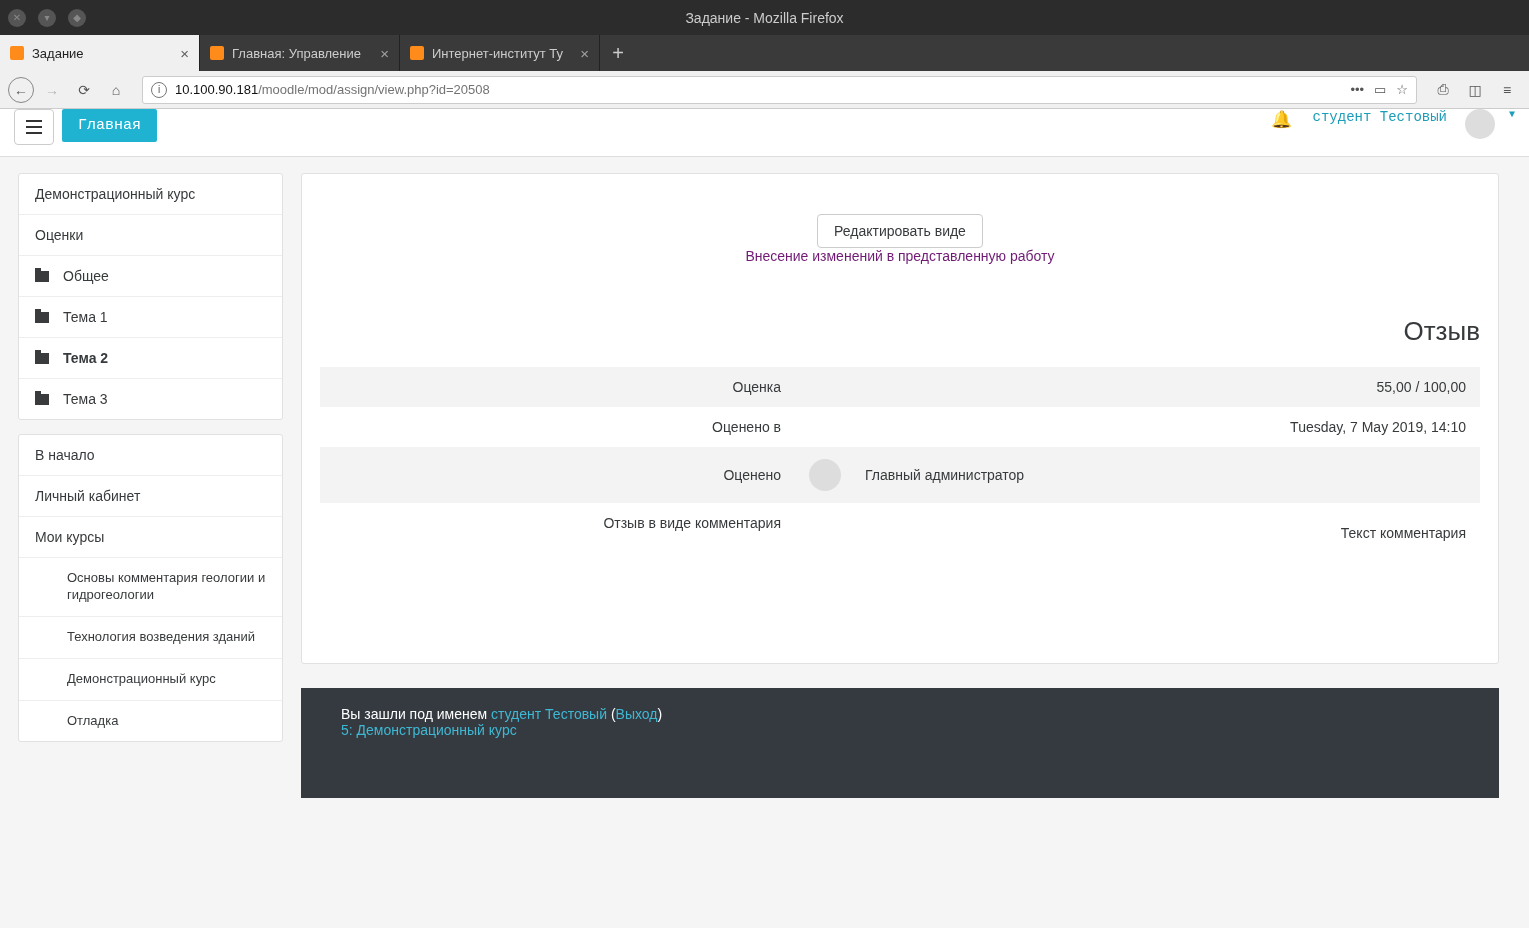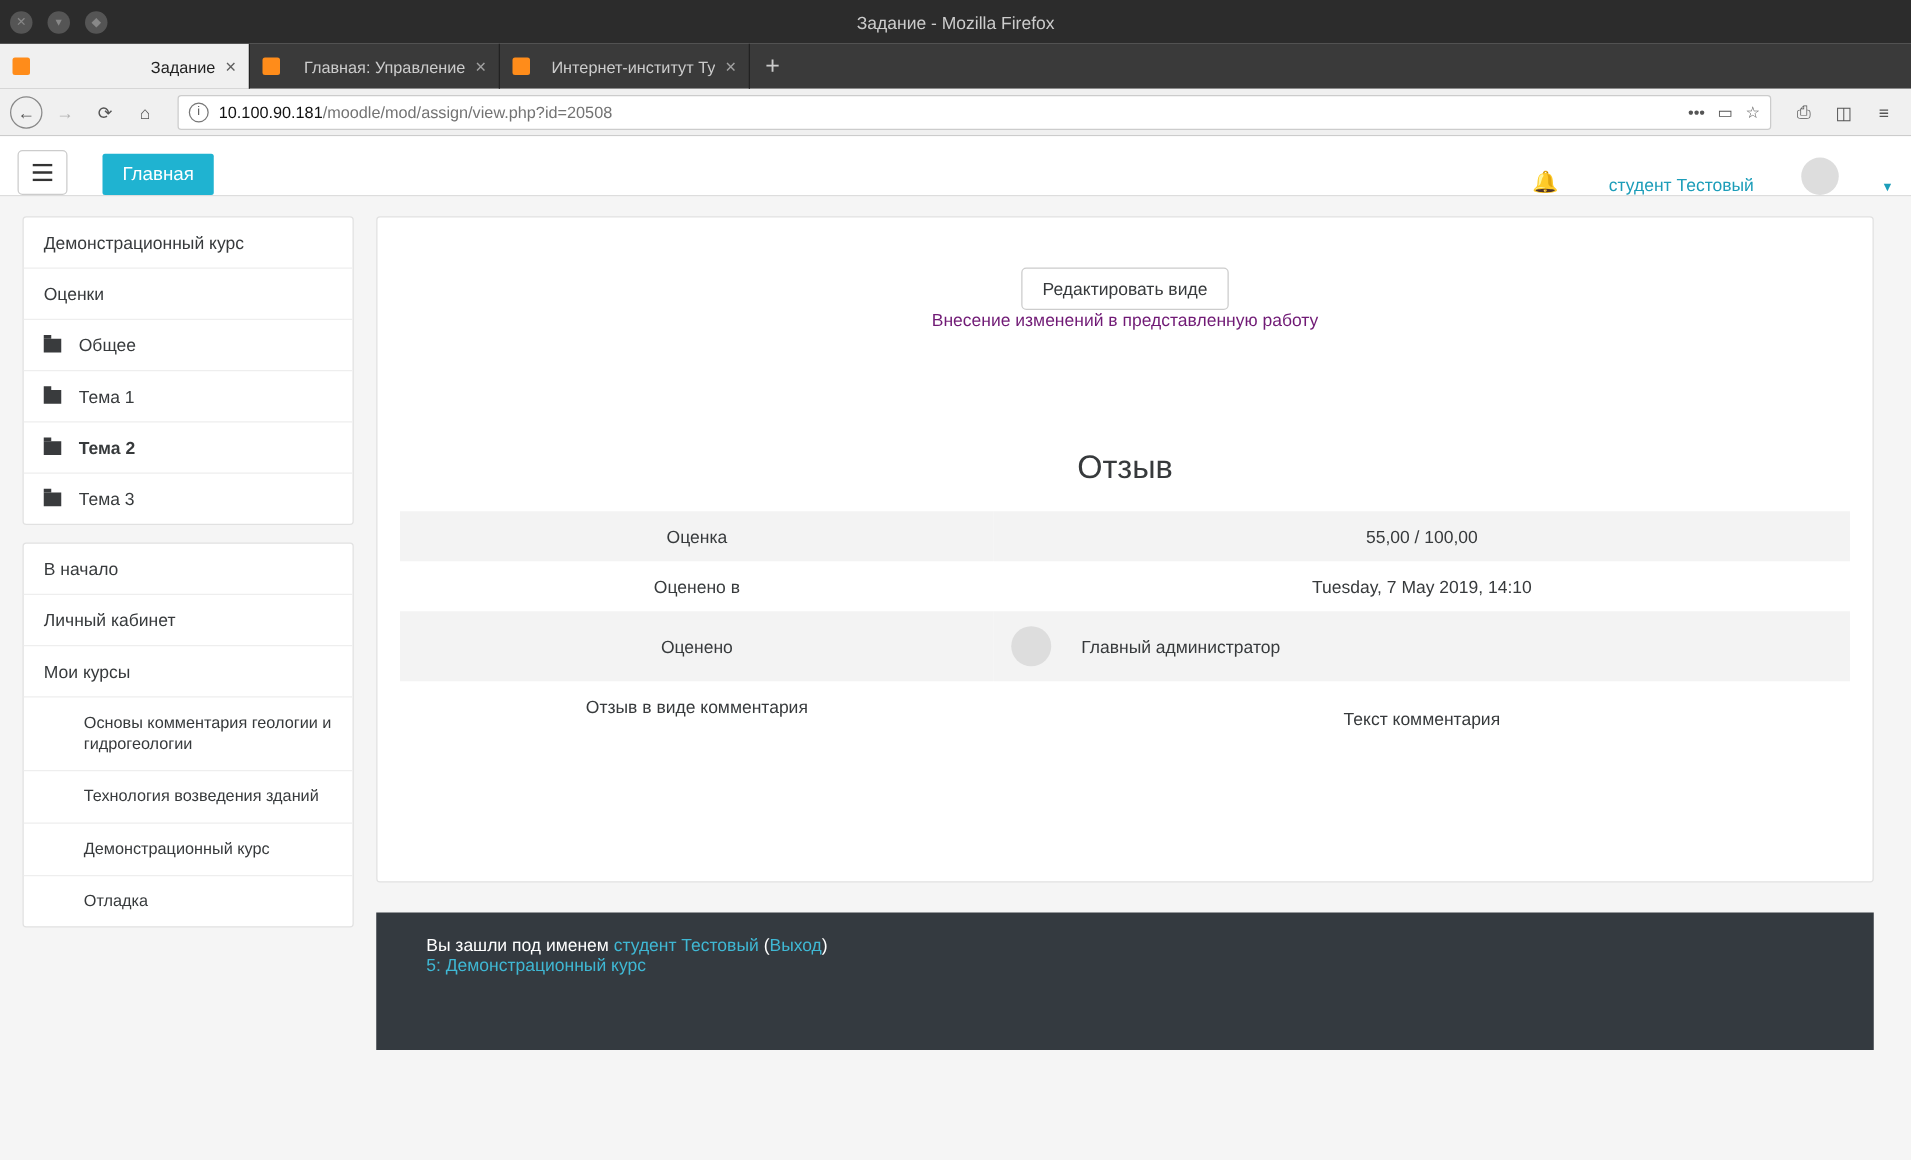--- a/index.html
+++ b/index.html
@@ -5,39 +5,39 @@
   * { box-sizing: border-box; margin: 0; padding: 0; }
   body { font-family: -apple-system, Arial, sans-serif; font-size: 14px; color: #373a3c; background: #f5f5f5; }
   
   
   .os-titlebar { height: 35px; background: #2c2c2c; display: flex; align-items: center; justify-content: center; color: #ccc; font-size: 14px; position: relative; }
   .os-controls { position: absolute; left: 8px; display: flex; gap: 12px; }
   .os-btn { width: 18px; height: 18px; border-radius: 50%; background: #555; display:flex; align-items:center; justify-content:center; color:#888; font-size:10px; }
   
   
   .tabstrip { height: 36px; background: #3a3a3a; display: flex; align-items: stretch; }
-  .tab { display: flex; align-items: center; padding: 0 10px; min-width: 200px; max-width: 210px; border-right: 1px solid #222; color: #ccc; font-size: 13px; gap: 8px; cursor: pointer; text-align: right; }
+  .tab { display: flex; align-items: center; padding: 0 10px; min-width: 200px; max-width: 210px; border-right: 1px solid #222; color: #ccc; font-size: 13px; gap: 8px; cursor: pointer; }
   .tab.active { background: #f0f0f0; color: #222; }
   .tab .favicon { width: 14px; height: 14px; background: #ff8c1a; border-radius: 2px; flex: none; }
   .tab .label { flex: 1; overflow: hidden; white-space: nowrap; text-overflow: ellipsis; }
   .tab .close { flex: none; opacity: 0.7; font-size: 15px; }
   .newtab { width: 36px; display: flex; align-items: center; justify-content: center; color: #ccc; font-size: 20px; }
   
   
   .addrbar { height: 38px; background: #f0f0f0; border-bottom: 1px solid #ccc; display: flex; align-items: center; padding: 0 8px; gap: 4px; }
   .nav-btn { width: 28px; height: 28px; display: flex; align-items: center; justify-content: center; color: #555; border-radius: 4px; }
   .nav-btn.circ { border:1px solid #888; border-radius:50%; width:26px; height:26px; }
   .url-box { flex: 1; height: 28px; background: #fff; border: 1px solid #ccc; border-radius: 3px; margin: 0 8px; display: flex; align-items: center; padding: 0 8px; gap: 8px; font-size: 13px; }
   .url-box .info-icon { width:16px; height:16px; border:1px solid #777; border-radius:50%; display:flex; align-items:center; justify-content:center; font-size:10px; color:#555; }
   .url-host { color:#111; }
   .url-path { color:#737373; }
   .url-right { display:flex; gap:10px; align-items:center; color:#555; }
   
   
-  .page-head { height: 48px; background: #fff; border-bottom: 1px solid #ddd; display: flex; align-items: flex-end; padding: 0 14px; gap: 28px; }
+  .page-head { height: 48px; background: #fff; border-bottom: 1px solid #ddd; display: flex; align-items: flex-start; padding: 0 14px; gap: 8px; font-family: Liberation Mono, monospace; }
   .ham-btn { width: 40px; height: 36px; border: 1px solid #ccc; border-radius: 4px; display: flex; align-items: center; justify-content: center; }
   .ham-btn svg { width: 16px; height: 14px; }
   .home-btn { background: #1fb3d1; color: #fff; border-radius: 2px; padding: 8px 16px; font-size: 15px; }
   .page-head .spacer { flex: 1; }
   .bell { color: #666; font-size: 17px; margin-right: 12px; }
   .user-link { color: #1c9db9; font-size: 14px; margin-right: 10px; }
   .avatar-sm { width: 30px; height: 30px; border-radius: 50%; background: #ddd; }
   .caret-down { color: #1c9db9; font-size: 10px; margin-left:6px; }
   
   
@@ -52,21 +52,21 @@
   .panel .item.sub { padding-left: 48px; font-size: 13px; line-height: 1.3; }
   .folder-icon { width: 14px; height: 11px; background: #393b3d; position: relative; }
   .folder-icon::before { content:''; position:absolute; top:-3px; left:0; width:6px; height:3px; background:#393b3d; }
   
   
   .main-col { flex: 1; display: flex; flex-direction: column; margin-right: 30px; }
   .card { background: #fff; border: 1px solid #e1e1e1; border-radius: 3px; padding: 40px 18px 100px 18px; text-align: center; }
   .edit-btn { display: inline-block; border: 1px solid #ccc; border-radius: 4px; padding: 8px 16px; font-size: 14px; background: #fff; color: #373a3c; }
   .help-text { color: #701a75; font-size: 14px; text-align: center; }
   
-  .feedback-block { text-align: center; margin-top: 94px; }
+  .feedback-block { text-align: right; margin-top: 52px; }
   .feedback-block h2 { font-size: 26px; font-weight: 400; margin-bottom: 20px; padding-left: 0; }
   .fb-table { width: 100%; border-collapse: collapse; }
   .fb-table tr:nth-child(odd) { background: #f3f3f3; }
   .fb-table td { padding: 12px 14px; font-size: 14px; vertical-align: middle; }
   .fb-table td.label-cell { width: 475px; }
   .grader { display: flex; align-items: center; gap: 24px; }
   .avatar-md { width: 32px; height: 32px; border-radius: 50%; background: #ddd; }
   
   
   .footer { background: #343a40; color: #fff; padding: 18px 26px 60px 40px; margin-top: 24px; font-size: 14px; }

